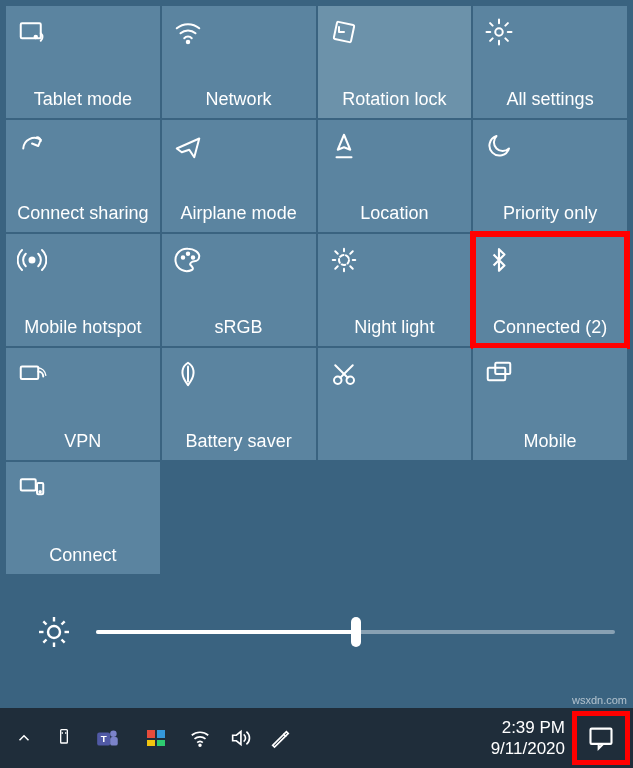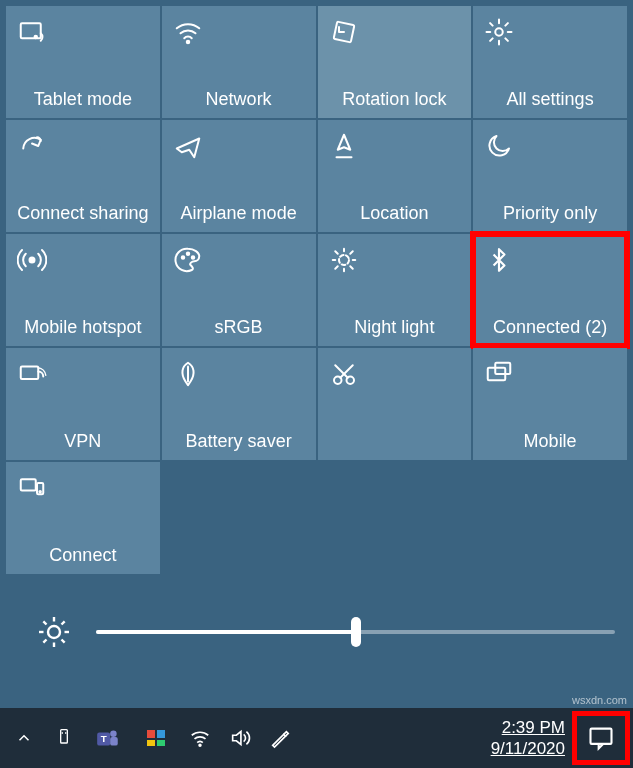--- a/index.html
+++ b/index.html
@@ -88,21 +88,20 @@
     cursor: pointer;
   }
   .tray-item.wide { width: 44px; }
   .clock {
     margin-left: auto;
     text-align: right;
     font-size: 17px;
     line-height: 1.25;
     padding: 0 6px;
     cursor: pointer;
-    text-decoration: underline;
   }
   .action-center-btn {
     width: 52px; height: 48px;
     display: flex; align-items: center; justify-content: center;
     outline: 5px solid #ff0000;
     outline-offset: -2px;
     cursor: pointer;
   }
   .watermark {
     position: absolute;

